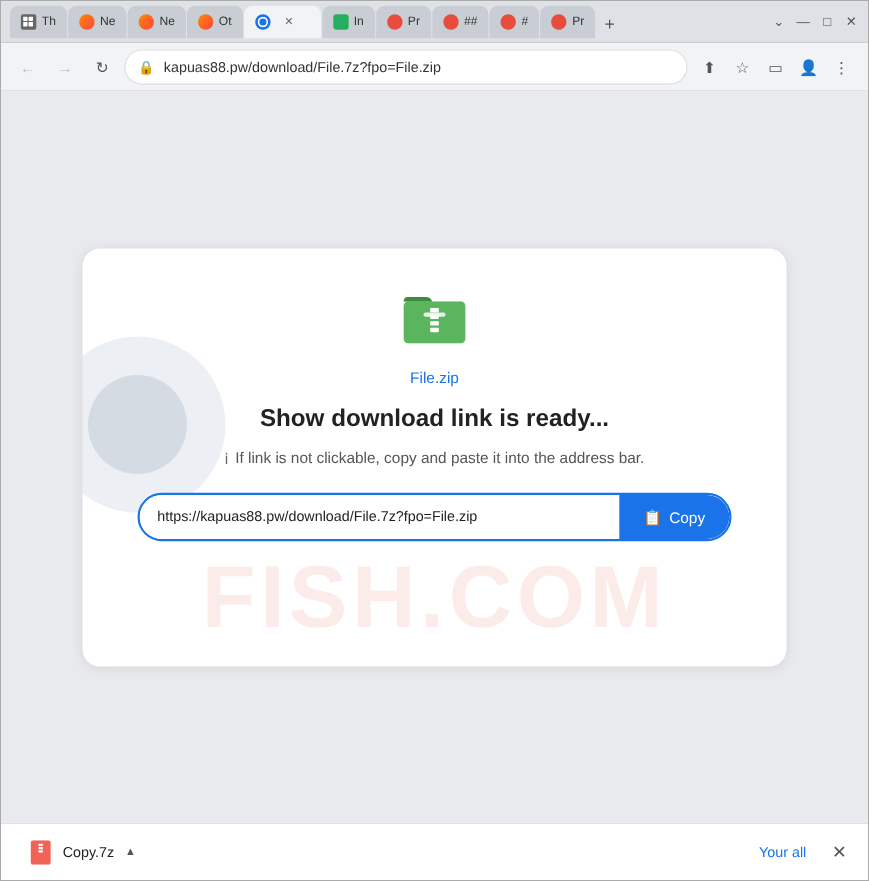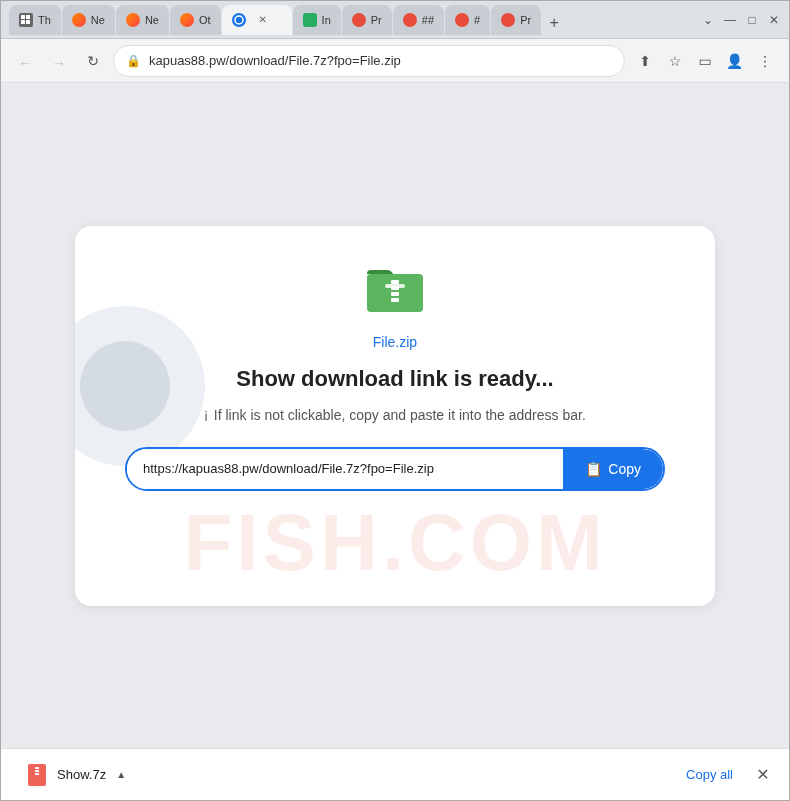--- a/index.html
+++ b/index.html
@@ -561,21 +561,21 @@
   <div class="download-bar">
     <div class="download-item">
 
       <svg class="download-file-icon" viewBox="0 0 24 24">
         <rect width="18" height="22" x="3" y="1" rx="2" fill="#e0e0e0"></rect>
         <rect width="18" height="22" x="3" y="1" rx="2" fill="#f44336" opacity="0.8"></rect>
         <rect x="10" y="4" width="4" height="2" rx="0.5" fill="#fff"></rect>
         <rect x="10" y="7" width="4" height="2" rx="0.5" fill="#fff"></rect>
         <rect x="10" y="10" width="4" height="2" rx="0.5" fill="#fff"></rect>
       </svg>
-      <span class="download-filename">Show.7z</span>
+      <span class="download-filename">Copy.7z</span>
       <span class="download-chevron">▲</span>
     </div>
     <div class="download-bar-spacer"></div>
-    <div class="show-all-btn">Copy all</div>
+    <div class="show-all-btn">Your all</div>
     <div class="download-close">✕</div>
   </div>
 
 </div>
 
 </body></html>

